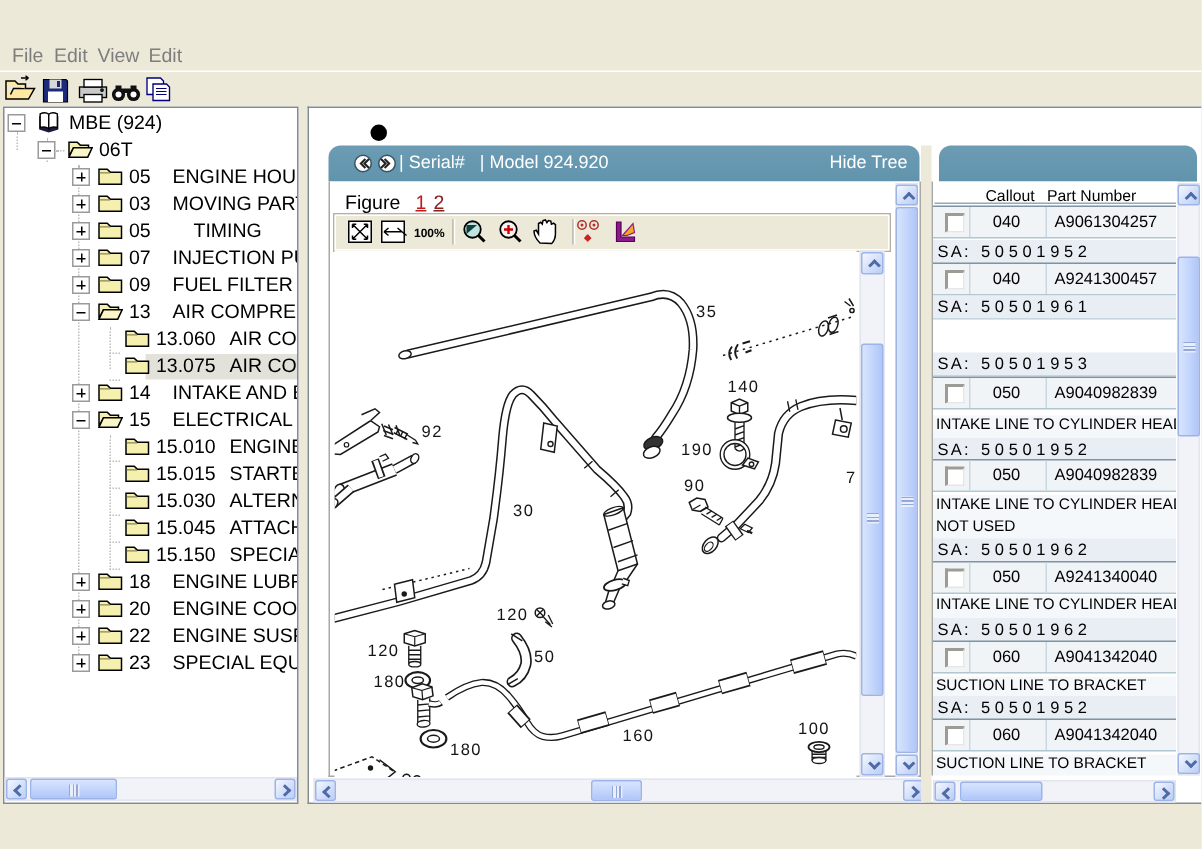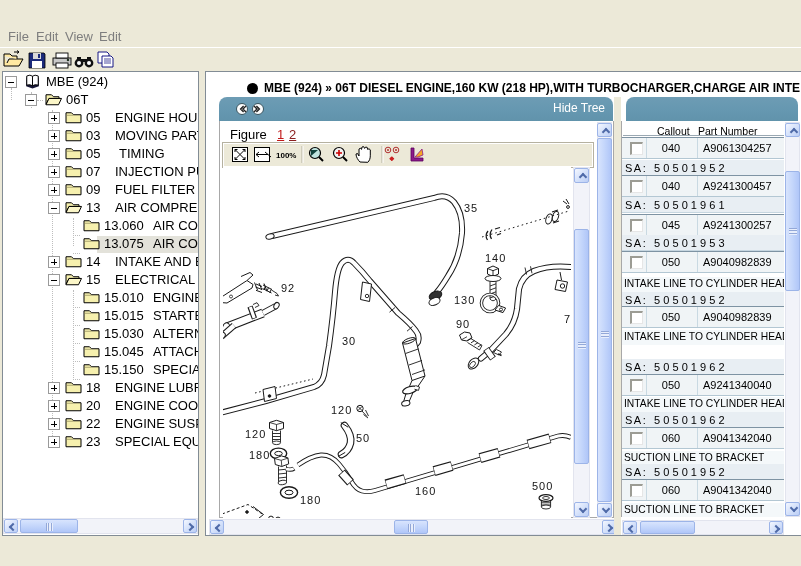--- a/index.html
+++ b/index.html
@@ -180,21 +180,21 @@
       </div>
     <div class="ab trow" style="left:0;top:73px">
         <div class="eb ab pl" style="left:45px;top:3px">
           <i></i>
           <b></b>
         </div>
         <svg class="ab" style="left:62px;top:1px" width="17" height="14" viewBox="0 0 17 13.5">
           <use href="#fc"></use>
         </svg>
         <span class="ab" style="left:83px;top:1px">05</span>
-        <span class="ab" style="left:116px;top:1px">TIMING</span>
+        <span class="ab" style="left:126px;top:1px">TIMING</span>
       </div>
     <div class="ab trow" style="left:0;top:91px">
         <div class="eb ab pl" style="left:45px;top:3px">
           <i></i>
           <b></b>
         </div>
         <svg class="ab" style="left:62px;top:1px" width="17" height="14" viewBox="0 0 17 13.5">
           <use href="#fc"></use>
         </svg>
         <span class="ab" style="left:83px;top:1px">07</span>
@@ -343,29 +343,29 @@
     <div class="ab sbbtn" style="left:180px;top:447px;width:14px;height:14px">
         <div class="chev ab" style="left:3px;top:4px;transform:rotate(135deg)"></div>
       </div>
     <div class="ab sbthumbH" style="left:17px;top:447px;width:58px;height:14px">
         <div class="gripH ab" style="left:25px;top:3px"></div>
       </div>
   </div>
   <div id="rightp" class="ab">
 
     <div class="ab" style="left:41px;top:11px;width:11px;height:11px;border-radius:50%;background:#000"></div>
-    <div class="ab" style="left:58px;top:9px;font-size:12px;font-weight:bold;white-space:nowrap">MBE (924) » 06T DIESEL ENGINE,160 KW (218 HP),WITH TURBOCHARGER,CHARGE AIR INTE</div>
 
     <div class="ab teal" style="left:13px;top:25px;width:394px;height:24px;border-radius:8px 8px 0 0"></div>
     <svg class="ab" style="left:29px;top:29px" width="40" height="16" viewBox="0 0 40 16">
       <circle cx="7" cy="8" r="5.5" fill="#fdfdfd" stroke="#39545f" stroke-width="1"></circle>
       <circle cx="23" cy="8" r="5.5" fill="#fdfdfd" stroke="#39545f" stroke-width="1"></circle>
       <path d="M8.6,5 L5.6,8 L8.6,11 M11,5 L8,8 L11,11" stroke="#222" stroke-width="1.4" fill="none"></path>
       <path d="M21.4,5 L24.4,8 L21.4,11 M19,5 L22,8 L19,11" stroke="#222" stroke-width="1.4" fill="none"></path>
     </svg>
+    <div class="ab" style="left:60px;top:29px;font-size:12px;color:#fff;white-space:nowrap">| Serial#&nbsp;&nbsp; | Model 924.920</div>
     <div class="ab" style="left:337px;top:29px;width:62px;font-size:12px;color:#fff;text-align:right">Hide Tree</div>
     <div class="ab" style="left:13px;top:49px;width:395px;height:397px;background:#fff;border-left:1px solid #a8a8a8;border-right:1px solid #a8a8a8;border-bottom:1px solid #a8a8a8;box-sizing:border-box"></div>
     <div class="ab" style="left:24px;top:55px;font-size:13px">Figure</div>
     <div class="ab" style="left:71px;top:55px;font-size:13px;color:#c21a1a;text-decoration:underline">1</div>
     <div class="ab" style="left:83px;top:55px;font-size:13px;color:#8b2020;text-decoration:underline">2</div>
 
     <div class="ab" style="left:17px;top:71px;width:370px;height:24px;background:#ECE9D8;border:1px solid #fff;box-shadow:0 0 0 1px #b5b1a0;box-sizing:border-box"></div>
     <svg class="ab" style="left:20px;top:73px" width="220" height="20" viewBox="0 0 220 20">
 
       <rect x="6.5" y="2.5" width="15" height="14" fill="#fff" stroke="#000"></rect>
@@ -535,31 +535,31 @@
           <path d="M252,505.5 L262.5,513.5 L255,519.5" stroke-width="1"></path>
           <circle cx="246" cy="511" r="1.3" fill="#1a1a1a"></circle>
           <circle cx="270" cy="517.5" r="2.4" stroke-width="1"></circle>
           <circle cx="277" cy="518.5" r="2.4" stroke-width="1"></circle>
         </g>
       </svg>
 
       <div class="figlbl ab" style="left:241px;top:35px">35</div>
       <div class="figlbl ab" style="left:58px;top:115px">92</div>
       <div class="figlbl ab" style="left:262px;top:85px">140</div>
-      <div class="figlbl ab" style="left:231px;top:127px">130</div>
+      <div class="figlbl ab" style="left:231px;top:127px">190</div>
       <div class="figlbl ab" style="left:233px;top:151px">90</div>
       <div class="figlbl ab" style="left:341px;top:146px">7</div>
       <div class="figlbl ab" style="left:119px;top:168px">30</div>
       <div class="figlbl ab" style="left:108px;top:237px">120</div>
       <div class="figlbl ab" style="left:133px;top:265px">50</div>
       <div class="figlbl ab" style="left:22px;top:261px">120</div>
       <div class="figlbl ab" style="left:26px;top:282px">180</div>
       <div class="figlbl ab" style="left:77px;top:327px">180</div>
       <div class="figlbl ab" style="left:192px;top:318px">160</div>
-      <div class="figlbl ab" style="left:309px;top:313px">500</div>
+      <div class="figlbl ab" style="left:309px;top:313px">100</div>
     </div>
 
     <div class="ab sbtrack" style="left:367px;top:95px;width:17px;height:351px"></div>
     <div class="ab sbbtn" style="left:368px;top:96px;width:15px;height:15px">
         <div class="chev ab" style="left:4.5px;top:5px;transform:rotate(45deg)"></div>
       </div>
     <div class="ab sbbtn" style="left:368px;top:430px;width:15px;height:15px">
         <div class="chev ab" style="left:4.5px;top:3px;transform:rotate(225deg)"></div>
       </div>
     <div class="ab sbthumbV" style="left:368px;top:157px;width:15px;height:235px">
@@ -610,27 +610,20 @@
           <div class="cb ab"></div>
           <div class="vl1 ab"></div>
           <div class="vl2 ab"></div>
           <div class="cell ab co">040</div>
           <div class="cell ab pn">A9241300457</div>
         </div>
       <div class="sarow ab" style="top:76px">
           <span class="ab" style="left:3px">SA:</span>
           <span class="ab" style="left:32px">50501961</span>
         </div>
-      <div class="prow ab" style="top:93px">
-          <div class="cb ab"></div>
-          <div class="vl1 ab"></div>
-          <div class="vl2 ab"></div>
-          <div class="cell ab co">045</div>
-          <div class="cell ab pn">A9241300257</div>
-        </div>
       <div class="sarow ab" style="top:114px">
           <span class="ab" style="left:3px">SA:</span>
           <span class="ab" style="left:32px">50501953</span>
         </div>
       <div class="prow ab" style="top:130px">
           <div class="cb ab"></div>
           <div class="vl1 ab"></div>
           <div class="vl2 ab"></div>
           <div class="cell ab co">050</div>
           <div class="cell ab pn">A9040982839</div>
@@ -641,20 +634,21 @@
           <span class="ab" style="left:32px">50501952</span>
         </div>
       <div class="prow ab" style="top:185px">
           <div class="cb ab"></div>
           <div class="vl1 ab"></div>
           <div class="vl2 ab"></div>
           <div class="cell ab co">050</div>
           <div class="cell ab pn">A9040982839</div>
         </div>
       <div class="drow ab" style="top:209px">INTAKE LINE TO CYLINDER HEAD</div>
+      <div class="drow ab" style="top:224px">NOT USED</div>
       <div class="sarow ab" style="top:238px">
           <span class="ab" style="left:3px">SA:</span>
           <span class="ab" style="left:32px">50501962</span>
         </div>
       <div class="prow ab" style="top:253px">
           <div class="cb ab"></div>
           <div class="vl1 ab"></div>
           <div class="vl2 ab"></div>
           <div class="cell ab co">050</div>
           <div class="cell ab pn">A9241340040</div>

